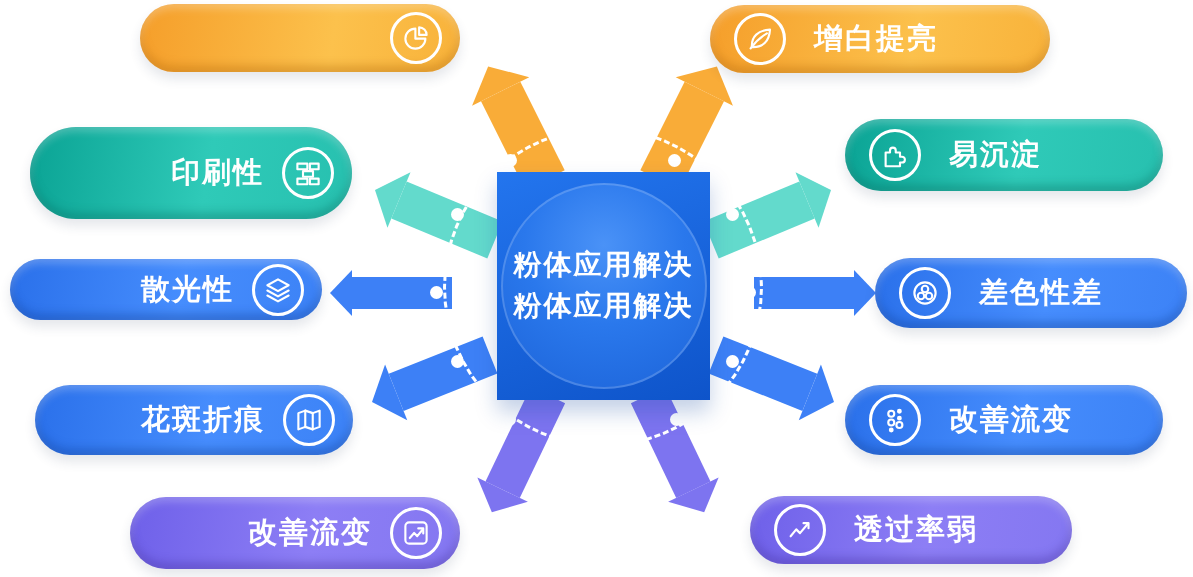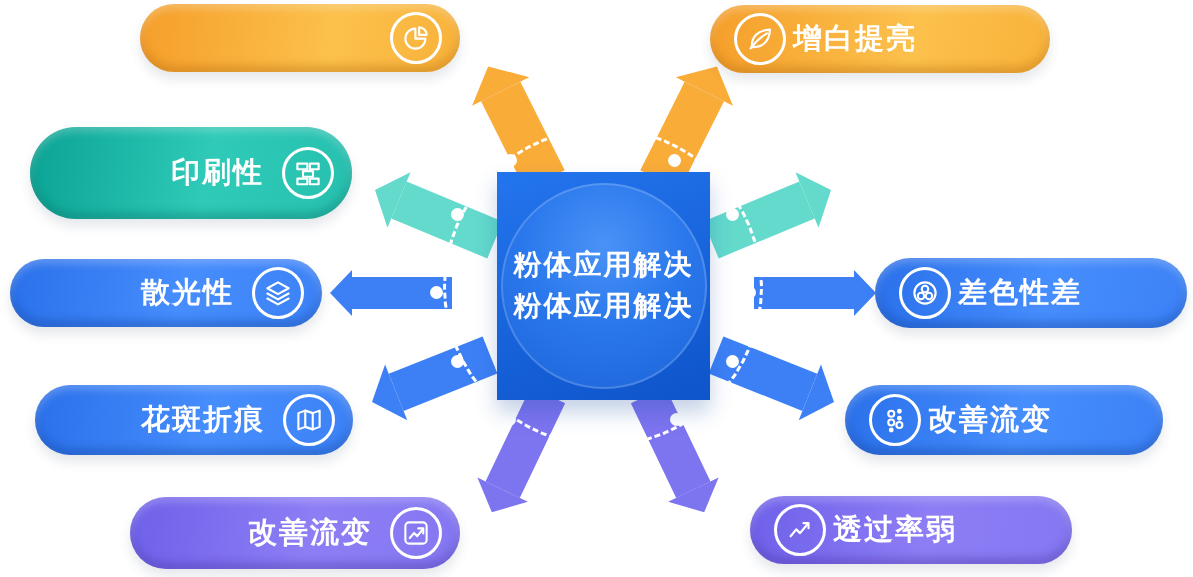--- a/index.html
+++ b/index.html
@@ -10,42 +10,42 @@
   }
 
   
   .pill {
     position:absolute; display:flex; align-items:center;
     border-radius:999px; color:#fff; font-weight:bold;
     font-size:29px; letter-spacing:2px; z-index:6;
     box-shadow:0 7px 12px rgba(40,60,90,.12);
   }
   .pill.left  { justify-content:flex-end; padding-right:18px; gap:18px; }
-  .pill.right { justify-content:flex-start; padding-left:24px; gap:7px; }
+  .pill.right { justify-content:flex-start; padding-left:24px; gap:28px; }
   .pill .label { white-space:nowrap; }
 
   .icon-circle {
     width:52px; height:52px; border:3px solid #fff; border-radius:50%;
     display:flex; align-items:center; justify-content:center; flex:0 0 auto;
   }
   .icon-circle svg { width:30px; height:30px; stroke:#fff; fill:none;
     stroke-width:1.7; stroke-linecap:round; stroke-linejoin:round; }
 
   .orange { background:linear-gradient(100deg,#f59e2a 0%,#fcc14c 60%,#f8b23a 100%);
     box-shadow:inset 0 -6px 10px rgba(170,95,0,.35), inset 0 4px 8px rgba(255,255,255,.30), 0 7px 12px rgba(40,60,90,.12);}
   .teal { background:linear-gradient(100deg,#0aa394 0%,#2fcab8 55%,#27c0af 100%);
     box-shadow:inset 0 -6px 10px rgba(0,100,90,.35), inset 0 4px 8px rgba(255,255,255,.28), 0 7px 12px rgba(40,60,90,.12);}
   .blue { background:linear-gradient(100deg,#2a70ea 0%,#468dfd 55%,#3c82f6 100%);
     box-shadow:inset 0 -6px 10px rgba(10,55,140,.35), inset 0 4px 8px rgba(255,255,255,.28), 0 7px 12px rgba(40,60,90,.12);}
   .purple { background:linear-gradient(100deg,#6e60e9 0%,#8d7ef5 55%,#8477f1 100%);
     box-shadow:inset 0 -6px 10px rgba(60,40,150,.35), inset 0 4px 8px rgba(255,255,255,.28), 0 7px 12px rgba(40,60,90,.12);}
 
   .p-l1 { left:140px; top:4px;   width:320px; height:68px; }
   .p-l2 { left:30px;  top:127px; width:322px; height:92px; }
-  .p-l3 { left:10px;  top:259px; width:312px; height:68px; }
+  .p-l3 { left:10px;  top:259px; width:312px; height:61px; }
   .p-l4 { left:35px;  top:385px; width:318px; height:70px; }
   .p-l5 { left:130px; top:497px; width:330px; height:72px; }
   .p-r1 { left:710px; top:5px;   width:340px; height:68px; }
   .p-r2 { left:845px; top:119px; width:318px; height:72px; }
   .p-r3 { left:875px; top:258px; width:312px; height:70px; }
   .p-r4 { left:845px; top:385px; width:318px; height:70px; }
   .p-r5 { left:750px; top:496px; width:322px; height:68px; }
 
   
   .center-square {
@@ -228,20 +228,28 @@
   <div class="pill right orange p-r1">
     <span class="icon-circle">
       <svg viewBox="0 0 24 24">
         <path d="M5.5 18.5 C5 10 10.5 5 20 4.5 C19.5 14 14 19 5.5 18.5 Z"></path>
         <path d="M4.5 19.5 C8 14.5 12.5 10.5 17.5 7.5"></path>
       </svg>
     </span>
     <span class="label">增白提亮</span>
   </div>
 
+  <div class="pill right teal p-r2">
+    <span class="icon-circle">
+      <svg viewBox="0 0 24 24">
+        <path d="M4.5 10 H8 V8.4 a2.3 2.3 0 1 1 4.6 0 V10 H16 v3.4 h1.6 a2.3 2.3 0 1 1 0 4.6 H16 V21 H4.5 Z"></path>
+      </svg>
+    </span>
+    <span class="label">易沉淀</span>
+  </div>
 
   <div class="pill right blue p-r3">
     <span class="icon-circle">
       <svg viewBox="0 0 24 24">
         <circle cx="12" cy="12" r="8.5"></circle>
         <circle cx="12" cy="8.8" r="2.6"></circle>
         <circle cx="8.8" cy="14.4" r="2.6"></circle>
         <circle cx="15.2" cy="14.4" r="2.6"></circle>
       </svg>
     </span>

